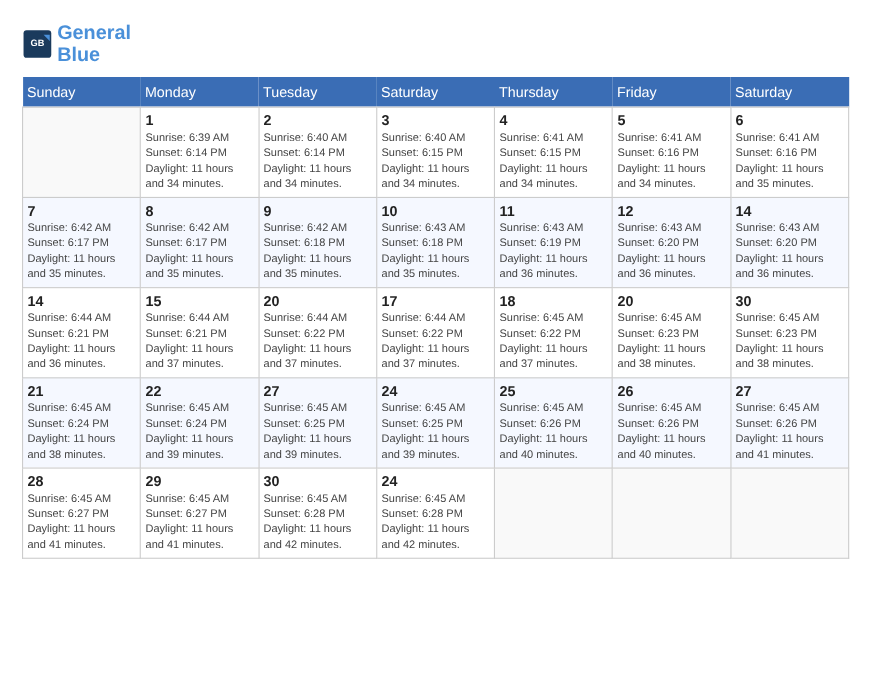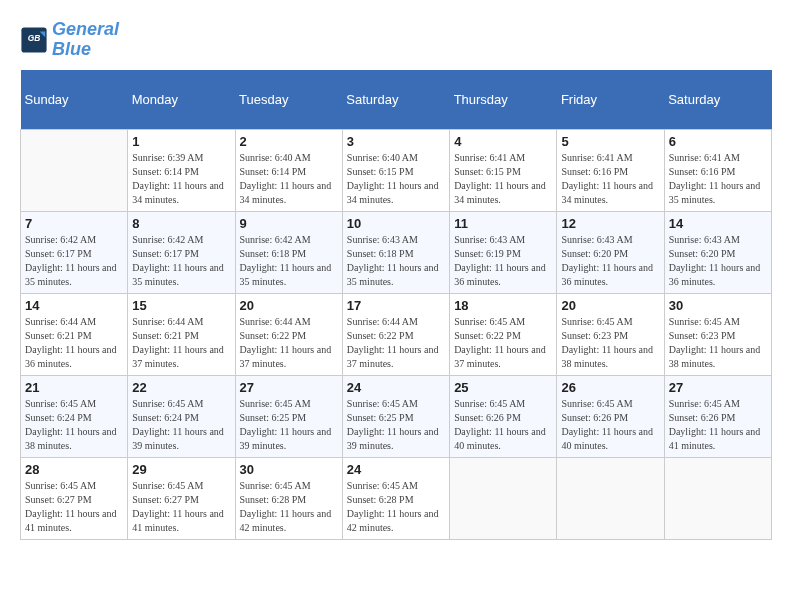--- a/index.html
+++ b/index.html
@@ -13,21 +13,20 @@
     .header-area {
       display: flex;
       justify-content: space-between;
       align-items: flex-start;
       margin-bottom: 10px;
     }
     .logo {
       display: flex;
       align-items: center;
       gap: 4px;
-      font-style: italic;
     }
     .logo-text {
       font-size: 18px;
       font-weight: bold;
       color: #1a3a5c;
       line-height: 1.1;
     }
     .logo-text span {
       color: #4a90d9;
     }
@@ -48,21 +47,21 @@
       color: #555;
     }
     table {
       width: 100%;
       border-collapse: collapse;
       font-size: 11px;
     }
     thead tr th {
       background-color: #3a6db5;
       color: #fff;
-      padding: 22px 4px;
+      padding: 6px 4px;
       text-align: left;
       font-size: 13px;
       font-weight: normal;
     }
     tbody tr td {
       border: 1px solid #ccc;
       vertical-align: top;
       padding: 4px;
       width: 107px;
       height: 80px;
@@ -74,21 +73,20 @@
     .day-num {
       font-size: 13px;
       font-weight: bold;
       margin-bottom: 2px;
       color: #222;
     }
     .day-info {
       font-size: 10px;
       line-height: 1.4;
       color: #444;
-      font-family: Liberation Serif, serif;
     }
     tbody tr:nth-child(odd) td {
       background-color: #fff;
     }
     tbody tr:nth-child(even) td {
       background-color: #f5f8ff;
     }
     tbody tr td.empty {
       background-color: #f9f9f9 !important;
     }

